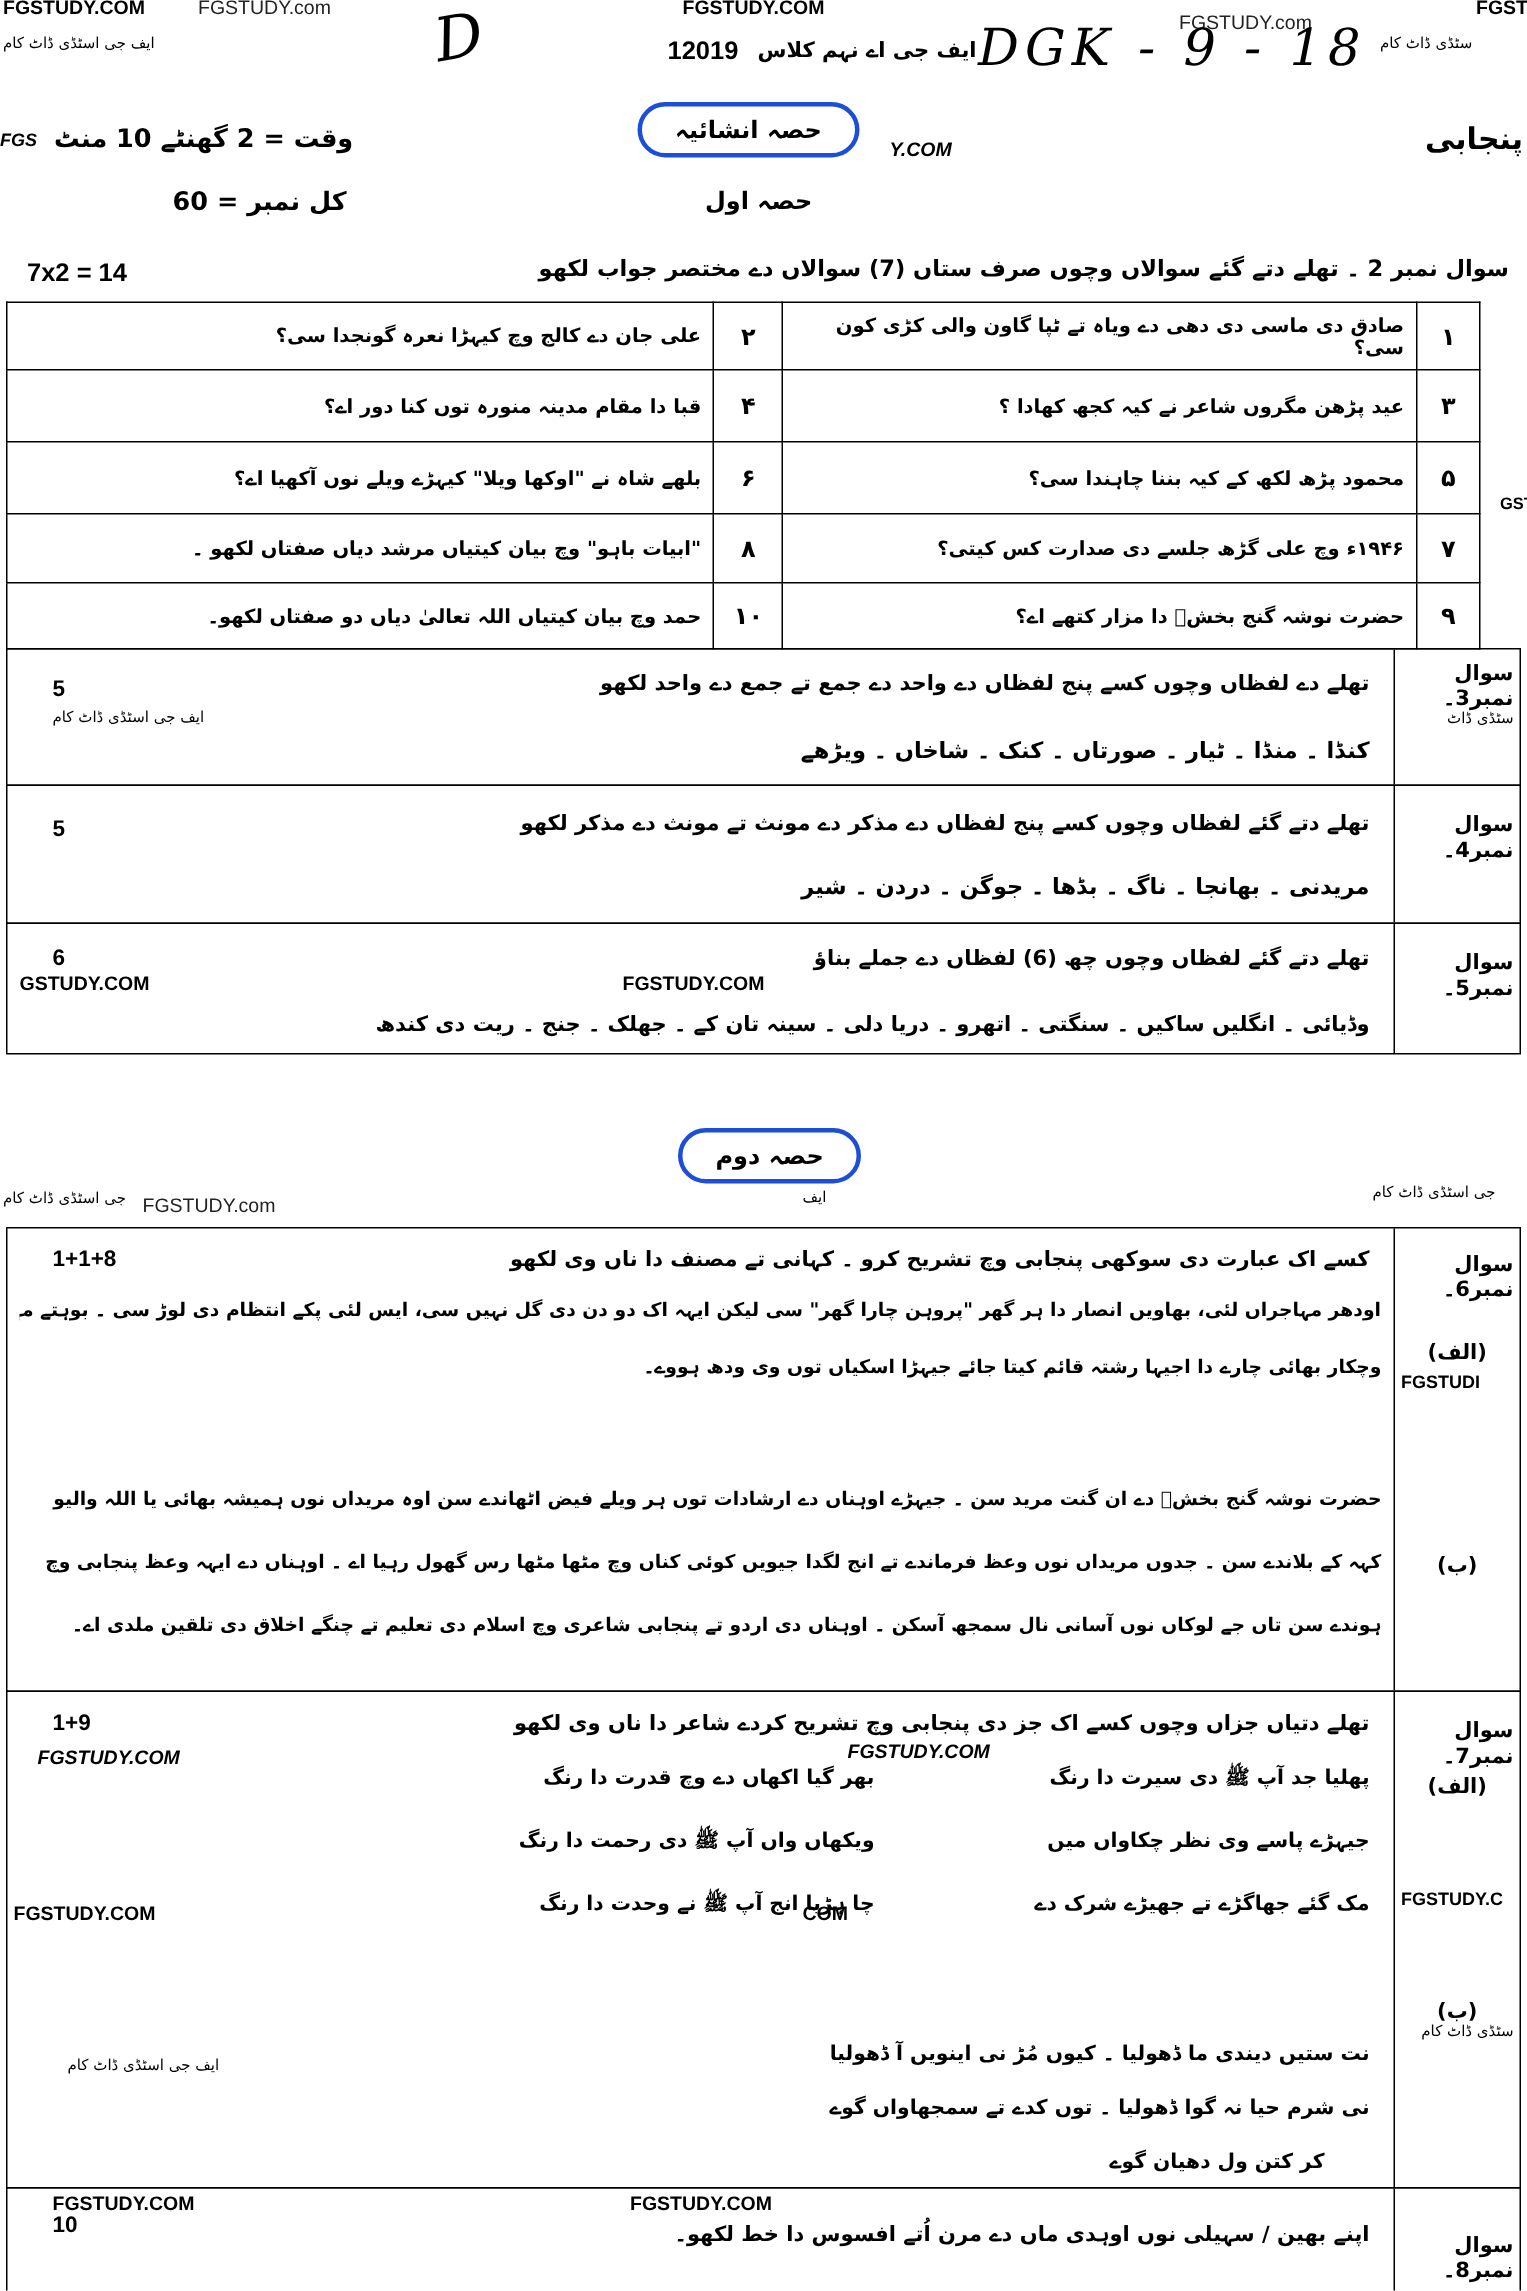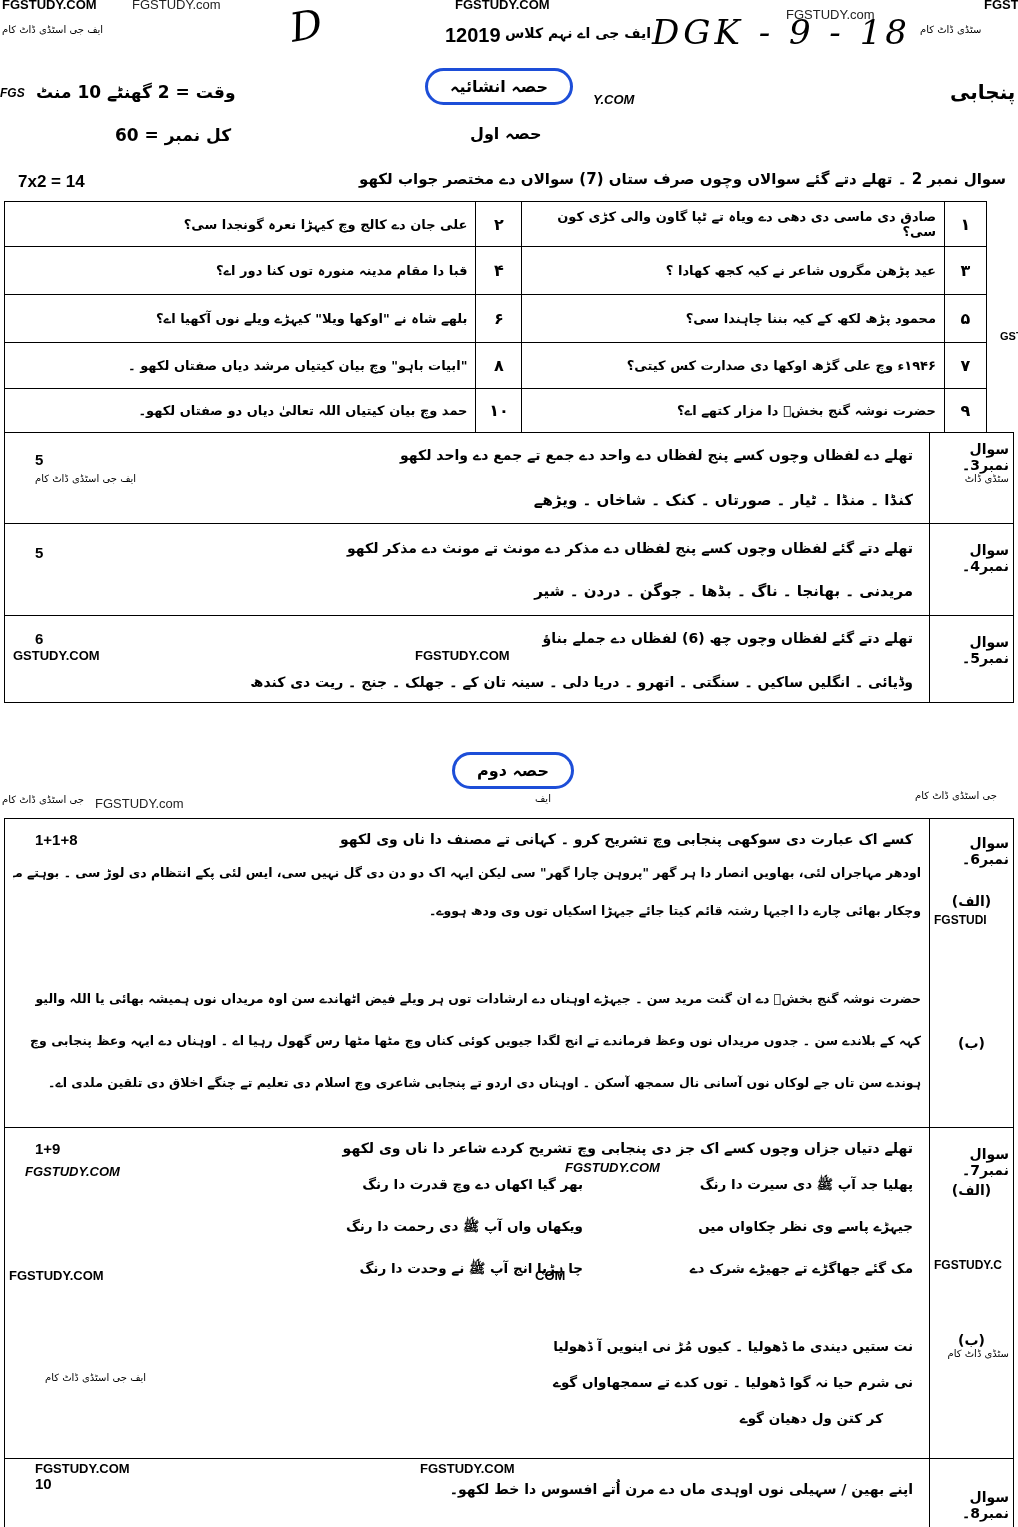--- a/index.html
+++ b/index.html
@@ -29,21 +29,21 @@
 <div class="abs wm" style="left:455px;top:-3px;">FGSTUDY.COM</div>
 <div class="abs wm" style="left:984px;top:-3px;">FGST</div>
 <div class="abs wm-light" style="left:786px;top:7px;">FGSTUDY.com</div>
 
 <div class="abs urdu-sm" style="left:2px;top:24px;width:110px;text-align:left;">ایف جی اسٹڈی ڈاٹ کام</div>
 <div class="abs urdu-sm" style="left:920px;top:24px;">سٹڈی ڈاٹ کام</div>
 
 <div class="abs hand" style="left:290px;top:2px;font-size:40px;transform:rotate(-10deg);">D</div>
 <div class="abs hand" style="left:652px;top:12px;">DGK - 9 - 18</div>
 
-<div class="abs" style="left:445px;top:24px;font-family:'Liberation Sans',sans-serif;font-weight:bold;font-size:20px;">12019</div>
+<div class="abs" style="left:445px;top:24px;font-family:'Liberation Sans',sans-serif;font-weight:bold;font-size:17px;">12019</div>
 <div class="abs urdu bold" style="left:505px;top:25px;font-size:14px;">ایف جی اے نہم کلاس</div>
 
 <div class="abs urdu bold" style="left:950px;top:80px;font-size:20px;">پنجابی</div>
 
 <div class="abs" style="left:0;top:86px;font-family:'Liberation Sans',sans-serif;font-weight:bold;font-style:italic;font-size:12px;">FGS</div>
 <div class="abs urdu bold" style="left:36px;top:82px;font-size:17px;">وقت = 2 گھنٹے 10 منٹ</div>
 <div class="abs urdu bold" style="left:115px;top:125px;font-size:17px;">کل نمبر = 60</div>
 
 <div class="abs pill urdu" style="left:425px;top:68px;">حصہ انشائیہ</div>
 <div class="abs" style="left:593px;top:92px;font-family:'Liberation Sans',sans-serif;font-weight:bold;font-style:italic;font-size:13px;">Y.COM</div>
@@ -75,21 +75,21 @@
   </tr>
   <tr style="height:48px">
     <td class="urdu bold" style="font-size:13px;">بلھے شاہ نے "اوکھا ویلا" کیہڑے ویلے نوں آکھیا اے؟</td>
     <td style="text-align:center;font-weight:bold;">۶</td>
     <td class="urdu bold" style="font-size:13px;">محمود پڑھ لکھ کے کیہ بننا چاہندا سی؟</td>
     <td style="text-align:center;font-weight:bold;">۵</td>
   </tr>
   <tr style="height:46px">
     <td class="urdu bold" style="font-size:13px;">"ابیات باہو" وچ بیان کیتیاں مرشد دیاں صفتاں لکھو ۔</td>
     <td style="text-align:center;font-weight:bold;">۸</td>
-    <td class="urdu bold" style="font-size:13px;">۱۹۴۶ء وچ علی گڑھ اوکھا دی صدارت کس کیتی؟</td>
+    <td class="urdu bold" style="font-size:13px;">۱۹۴۶ء وچ علی گڑھ جلسے دی صدارت کس کیتی؟</td>
     <td style="text-align:center;font-weight:bold;">۷</td>
   </tr>
   <tr style="height:44px">
     <td class="urdu bold" style="font-size:13px;">حمد وچ بیان کیتیاں اللہ تعالیٰ دیاں دو صفتاں لکھو۔</td>
     <td style="text-align:center;font-weight:bold;">۱۰</td>
     <td class="urdu bold" style="font-size:13px;">حضرت نوشہ گنج بخشؒ دا مزار کتھے اے؟</td>
     <td style="text-align:center;font-weight:bold;">۹</td>
   </tr>
 </tbody>
   </table>
@@ -172,21 +172,21 @@
     <div class="line" style="height:42px;font-size:13.5px;">پھلیا جد آپ ﷺ دی سیرت دا رنگ</div>
     <div class="line" style="height:42px;font-size:13.5px;">جیہڑے پاسے وی نظر چکاواں میں</div>
     <div class="line" style="height:42px;font-size:13.5px;">مک گئے جھاگڑے تے جھیڑے شرک دے</div>
   </div>
   <div class="abs" style="right:430px;top:48px;width:300px;">
     <div class="line" style="height:42px;font-size:13.5px;">بھر گیا اکھاں دے وچ قدرت دا رنگ</div>
     <div class="line" style="height:42px;font-size:13.5px;">ویکھاں واں آپ ﷺ دی رحمت دا رنگ</div>
     <div class="line" style="height:42px;font-size:13.5px;">چا ہڑیا انج آپ ﷺ نے وحدت دا رنگ</div>
   </div>
 
-  <div class="abs" style="right:100px;top:210px;">
+  <div class="abs" style="right:100px;top:232px;">
     <div class="line" style="height:36px;font-size:13.5px;">نت ستیں دیندی ما ڈھولیا ۔ کیوں مُڑ نی اینویں آ ڈھولیا</div>
     <div class="line" style="height:36px;font-size:13.5px;">نی شرم حیا نہ گوا ڈھولیا ۔ توں کدے تے سمجھاواں گوے</div>
     <div class="line" style="height:36px;font-size:13.5px;padding-right:30px;">کر کتن ول دھیان گوے</div>
   </div>
 </div>
 
 <div class="q-row" style="left:4px;top:1458px;width:1010px;height:80px;border-bottom:none;">
   <div class="q-label-cell" style="bottom:-20px;">
     <div style="margin-top:22px;">سوال نمبر8۔</div>
   </div>

